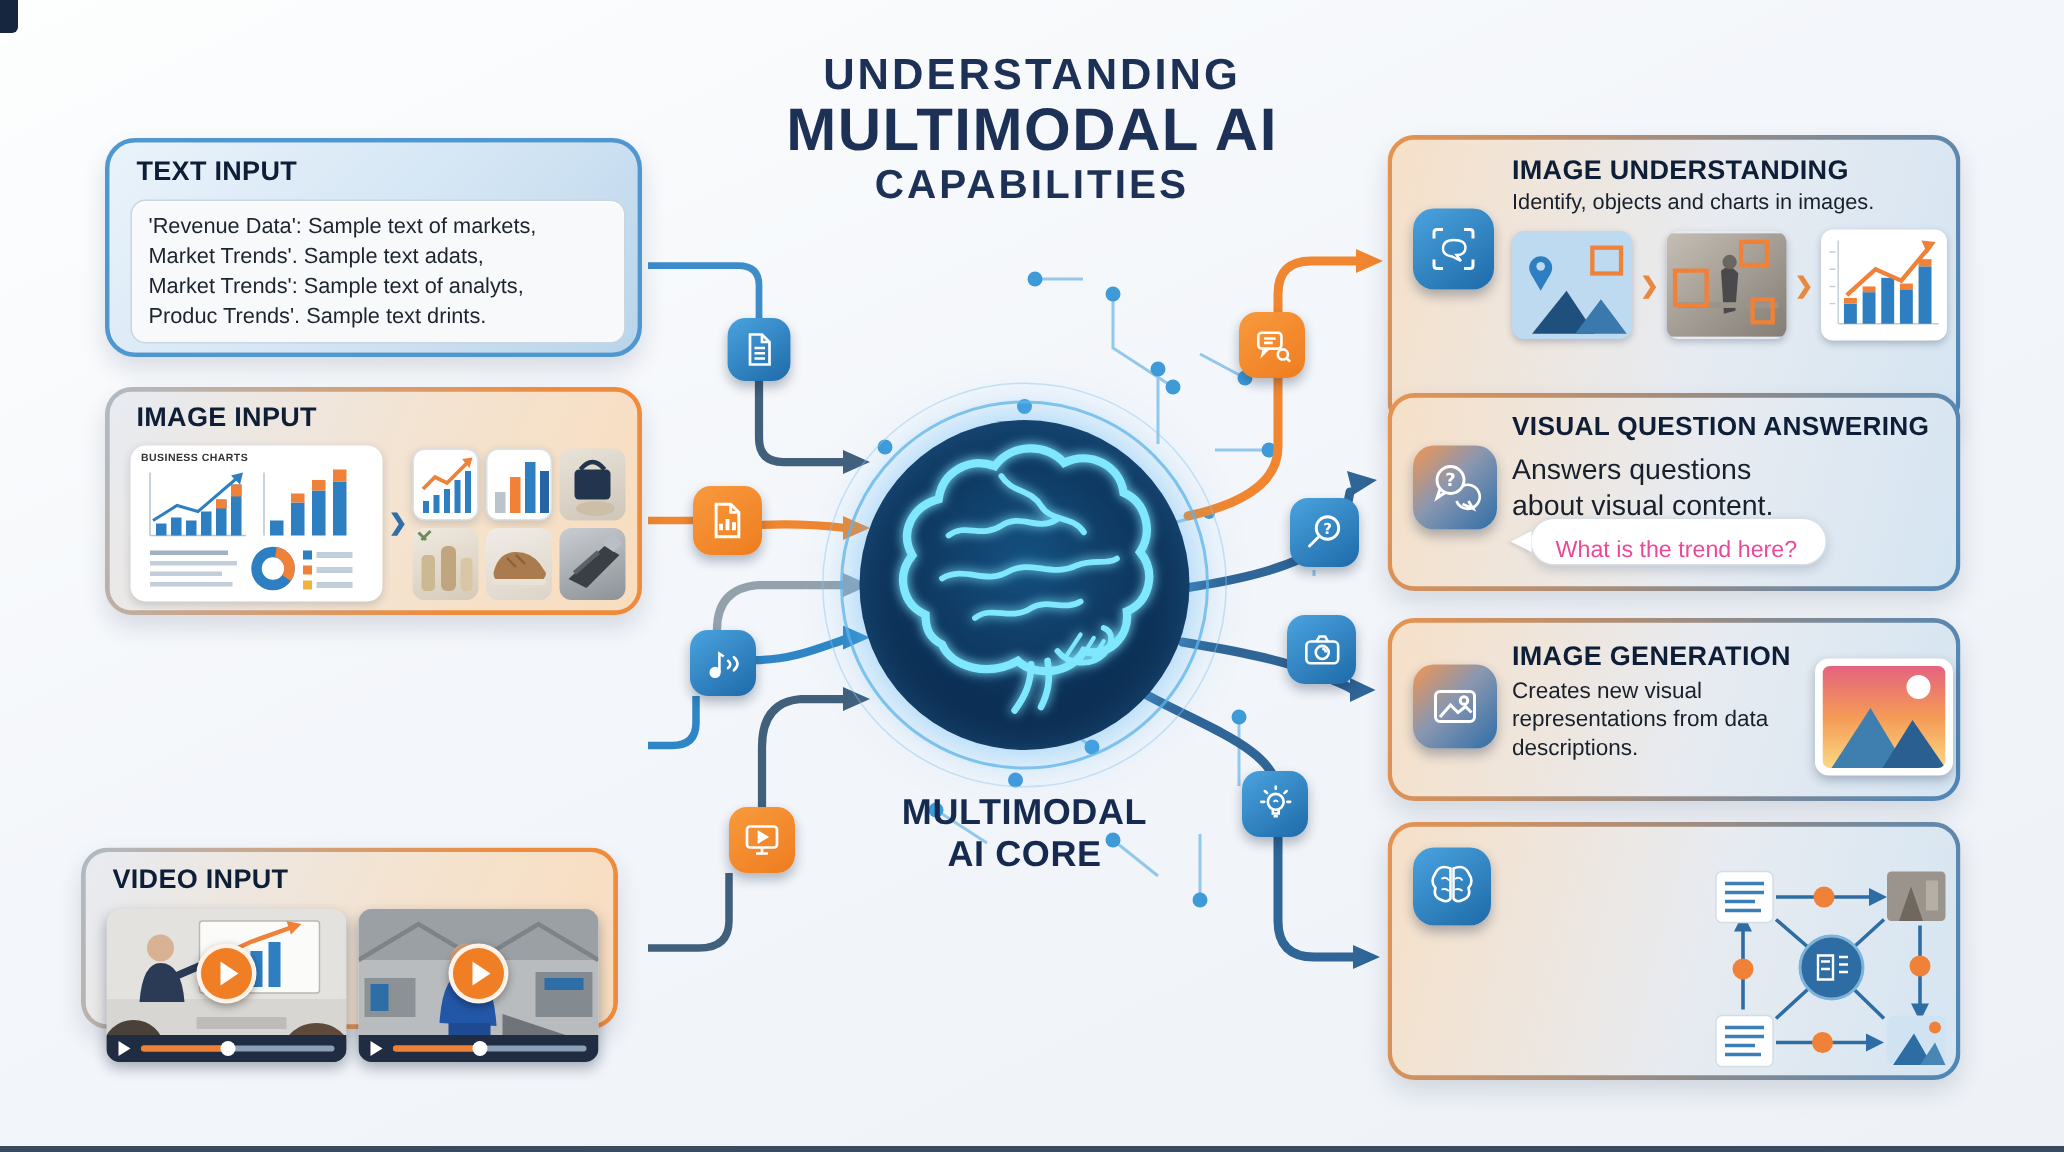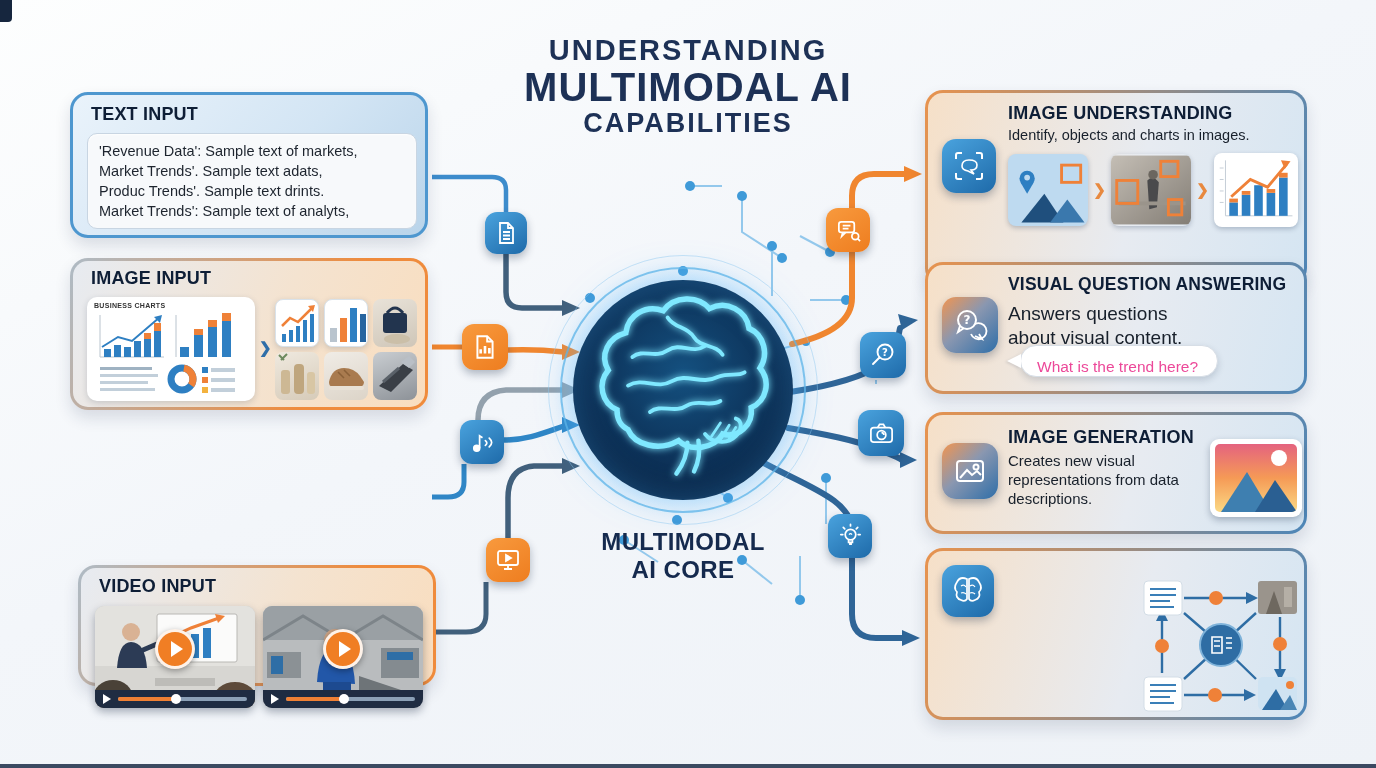--- a/index.html
+++ b/index.html
@@ -195,27 +195,27 @@
         <path d="M126,142 L134,130 M134,145 L142,132 M142,144 L148,134" stroke-width="2.5"></path>
         <path d="M104,148 C104,160 100,168 94,176 M114,146 C116,158 114,166 110,174" stroke-width="4"></path>
       </g>
     </svg>
   </div>
   <div class="core-label">
     <div>MULTIMODAL</div>
     <div>AI CORE</div>
   </div>
 
-  <div class="panel p-blue" style="left:70px;top:92px;width:358px;height:146px;">
+  <div class="panel p-blue" style="left:70px;top:92px;width:358px;height:146px;border-radius:20px;">
     <div class="ptitle" style="left:18px;top:9px;">TEXT INPUT</div>
     <div class="txtcard">
       <div>'Revenue Data': Sample text of markets,</div>
       <div>Market Trends'. Sample text adats,</div>
+      <div>Market Trends': Sample text of analyts,</div>
       <div>Produc Trends'. Sample text drints.</div>
-      <div>Market Trends': Sample text of analyts,</div>
     </div>
   </div>
 
   <div class="panel p-warm" style="left:70px;top:258px;width:358px;height:152px;">
     <div class="ptitle" style="left:18px;top:7px;">IMAGE INPUT</div>
     <div class="card abs" style="left:14px;top:36px;width:168px;height:104px;padding:5px 7px;">
       <div style="font-size:7px;font-weight:700;color:#333;letter-spacing:.3px;">BUSINESS CHARTS</div>
       <svg width="154" height="86" viewBox="0 0 154 86">
 
         <g>
@@ -308,21 +308,21 @@
         <svg width="44" height="48" viewBox="0 0 44 48">
             <path d="M6,34 L30,12 L40,18 L18,40 Z" fill="#3a3f46"></path>
             <path d="M28,10 L36,4 L42,10 L36,16 Z" fill="#b9bfc6"></path>
             <path d="M10,30 L26,16" stroke="#5a6169" stroke-width="3"></path>
           </svg>
       </div>
     </div>
   </div>
 
 
-  <div class="panel p-warm" style="left:78px;top:565px;width:358px;height:121px;">
+  <div class="panel p-warm" style="left:54px;top:565px;width:358px;height:121px;">
     <div class="ptitle" style="left:18px;top:8px;">VIDEO INPUT</div>
     <div class="vid" style="left:14px;top:38px;">
       <svg width="160" height="102" viewBox="0 0 160 102">
         <rect width="160" height="102" fill="#d7d6d2"></rect>
         <rect x="0" y="0" width="160" height="60" fill="#e3e2de"></rect>
         <rect x="62" y="8" width="80" height="48" rx="2" fill="#fbfbfa" stroke="#b9b8b4"></rect>
         <rect x="72" y="40" width="8" height="12" fill="#2e7fc2"></rect>
           <rect x="84" y="34" width="8" height="18" fill="#2e7fc2"></rect>
           <rect x="96" y="28" width="8" height="24" fill="#2e7fc2"></rect>
           <rect x="108" y="22" width="8" height="30" fill="#2e7fc2"></rect>

